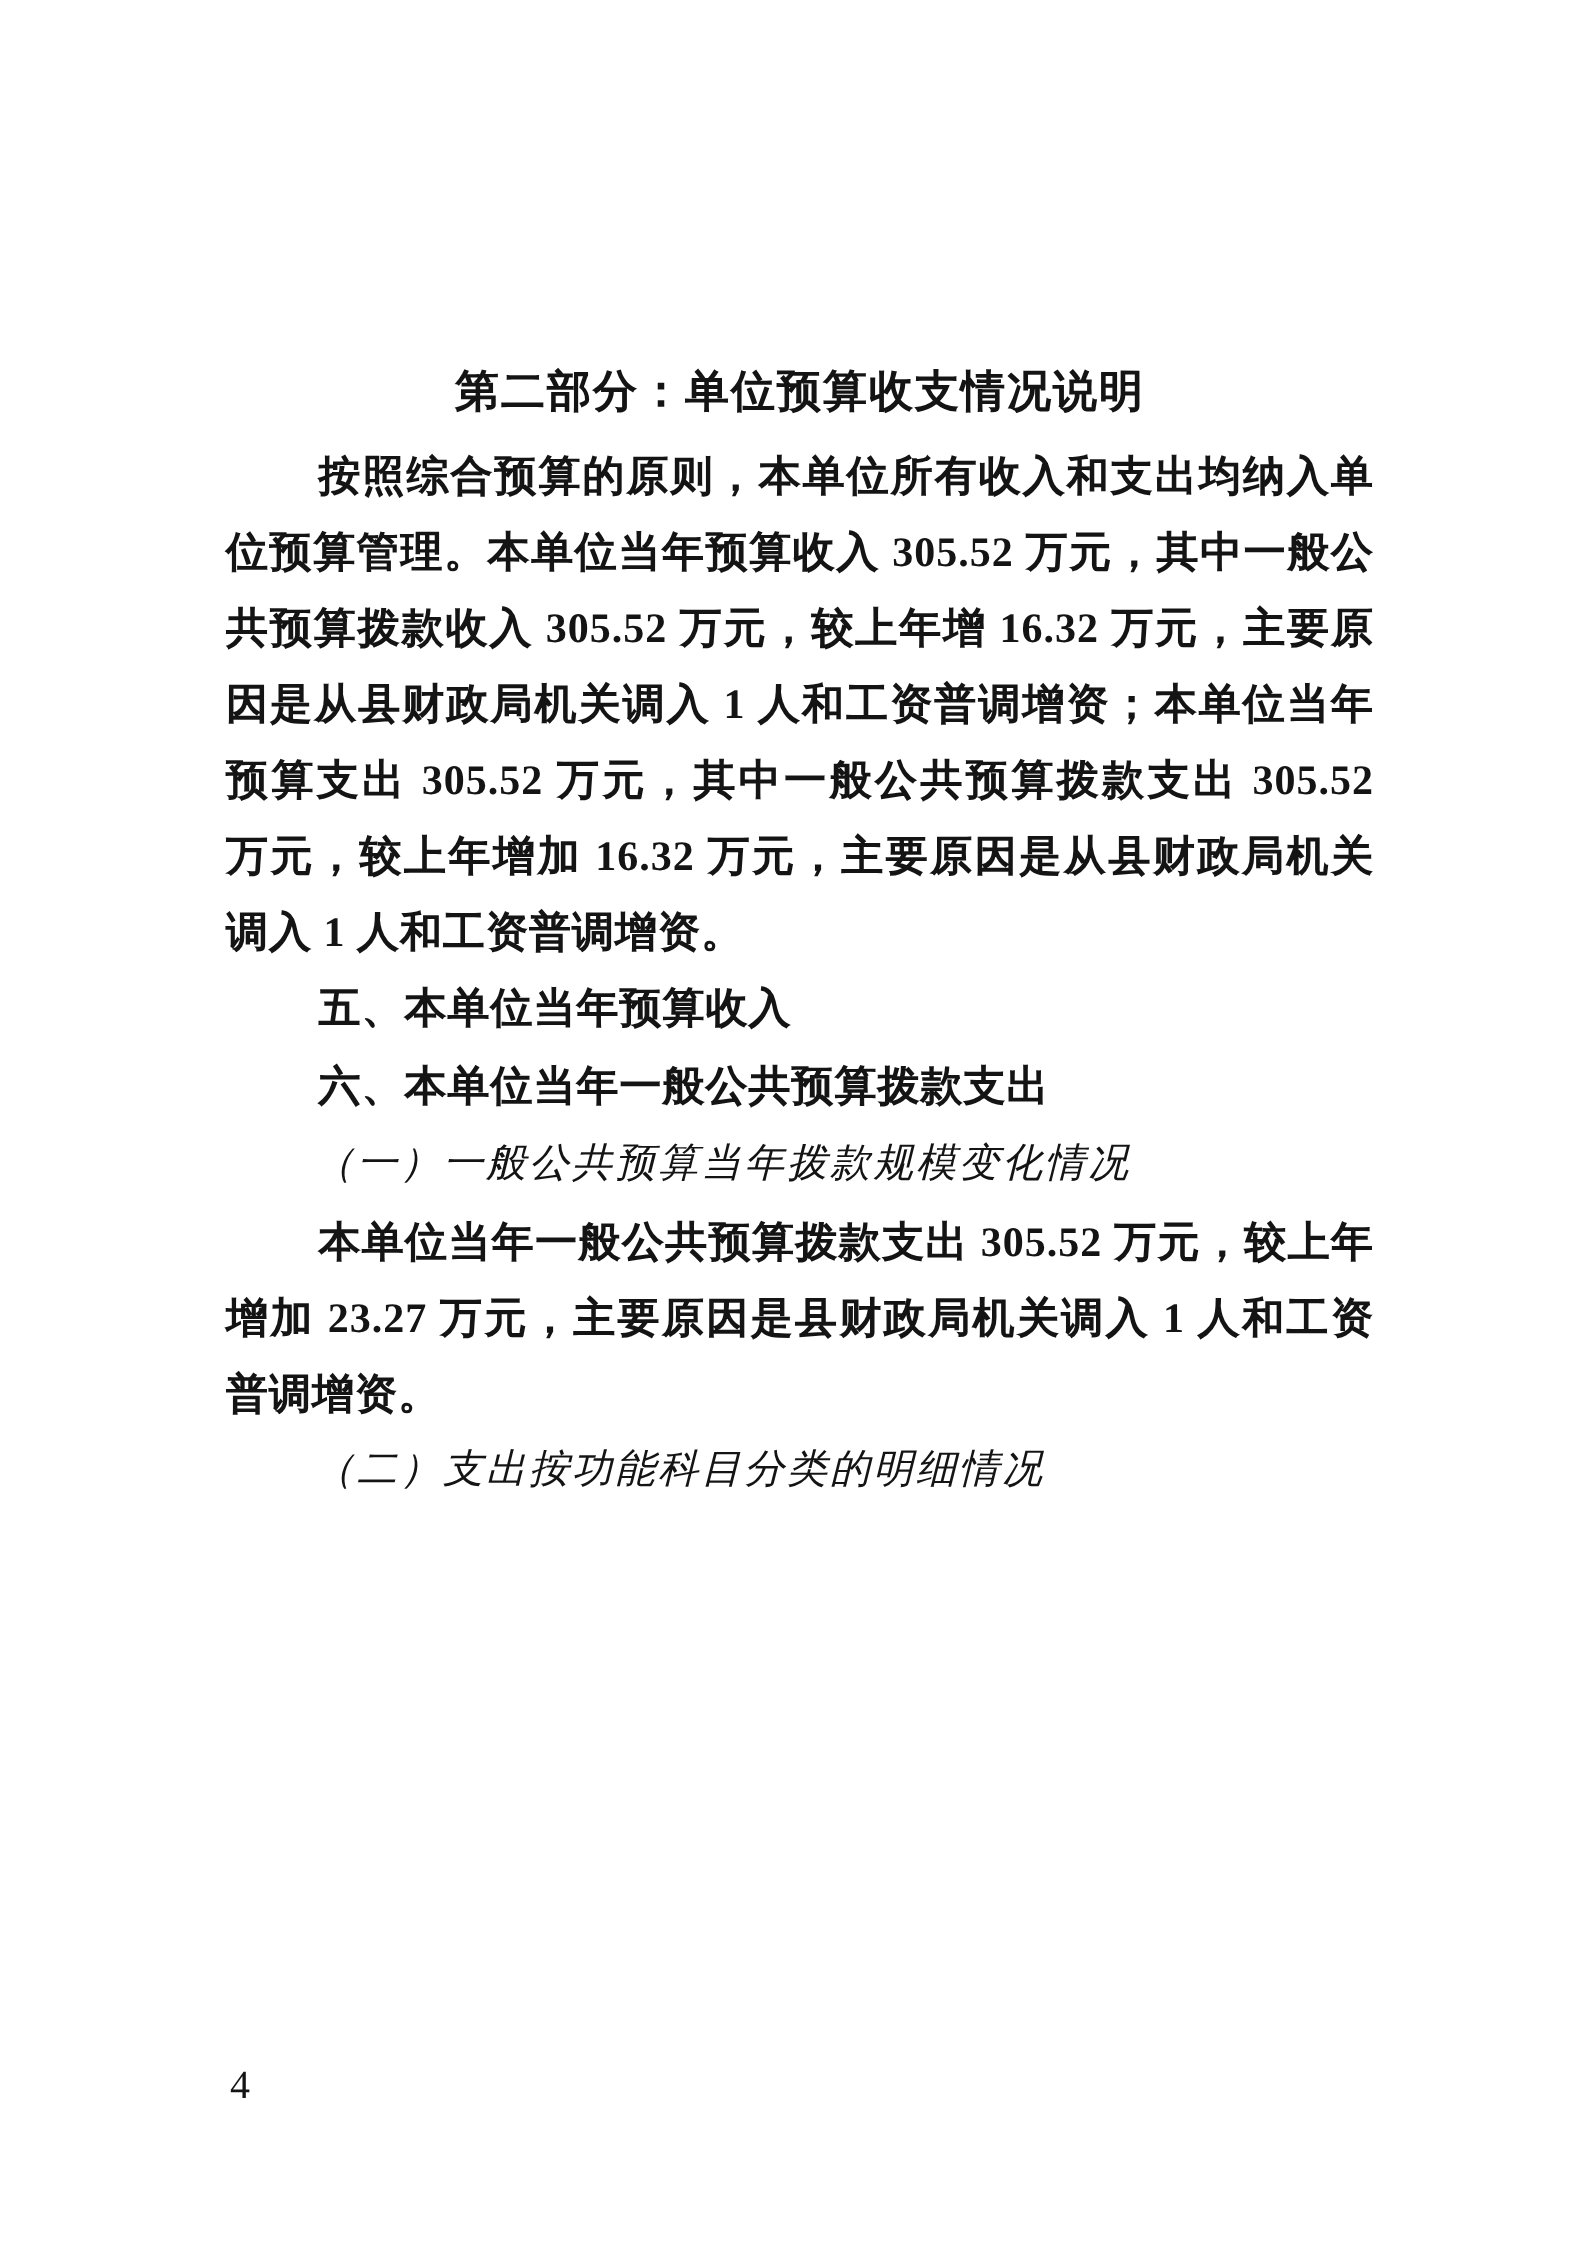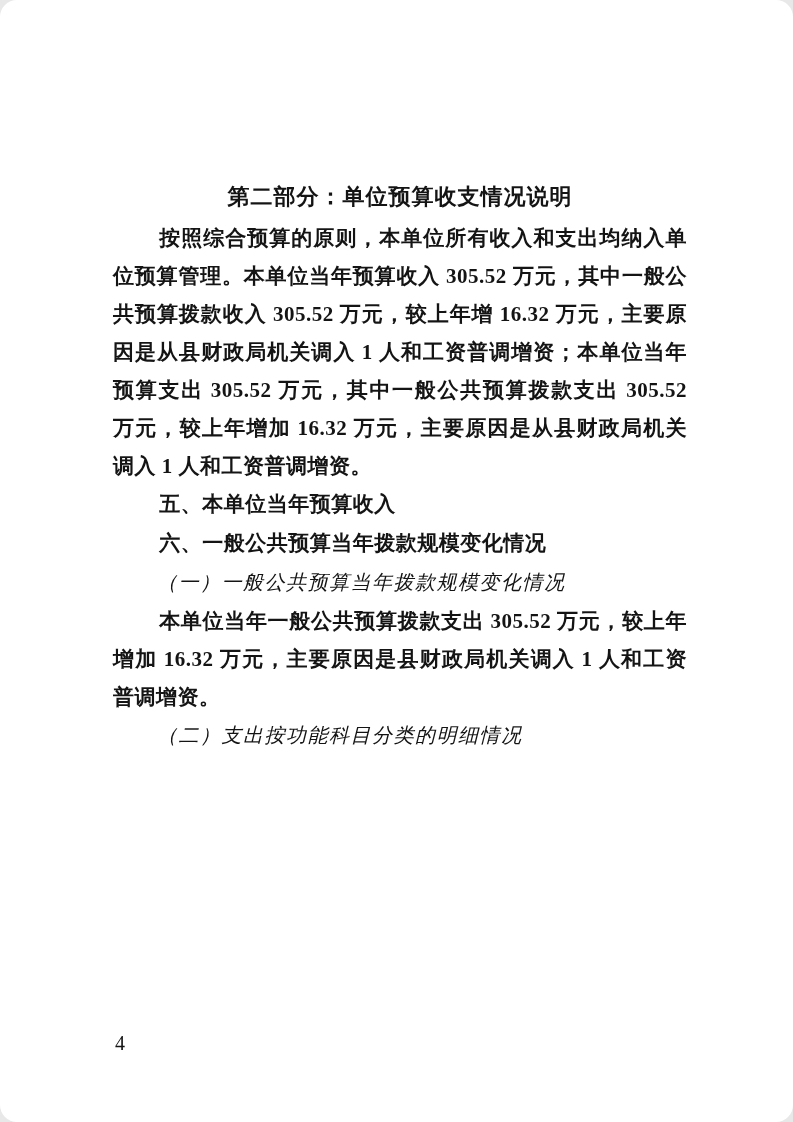--- a/index.html
+++ b/index.html
@@ -9,21 +9,20 @@
   }
   .page {
     position: relative;
     width: 793px;
     height: 1122px;
     background: #ffffff;
     margin: 0 auto;
     overflow: hidden;
     color: #141414;
     font-family: "Liberation Serif", "DejaVu Serif", serif;
-    border-radius: 17px;
   }
   .content {
     position: absolute;
     left: 113px;
     top: 177px;
     width: 574px;
   }
   .doc-title {
     margin: 0 0 2px 0;
     font-family: "DejaVu Sans", "Liberation Sans", sans-serif;
@@ -75,24 +74,24 @@
   <div class="content">
 
     <h1 class="doc-title">第二部分：单位预算收支情况说明</h1>
 
 
     <p class="body-para">按照综合预算的原则，本单位所有收入和支出均纳入单位预算管理。本单位当年预算收入 305.52 万元，其中一般公共预算拨款收入 305.52 万元，较上年增 16.32 万元，主要原因是从县财政局机关调入 1 人和工资普调增资；本单位当年预算支出 305.52 万元，其中一般公共预算拨款支出 305.52 万元，较上年增加 16.32 万元，主要原因是从县财政局机关调入 1 人和工资普调增资。</p>
 
     <h2 class="sec-heading">五、本单位当年预算收入</h2>
 
 
-    <h2 class="sec-heading">六、一般公共预算当年拨款规模变化情况</h2>
+    <h2 class="sec-heading">六、本单位当年一般公共预算拨款支出</h2>
 
     <h3 class="sub-heading">（一）一般公共预算当年拨款规模变化情况</h3>
 
-    <p class="body-para">本单位当年一般公共预算拨款支出 305.52 万元，较上年增加 16.32 万元，主要原因是县财政局机关调入 1 人和工资普调增资。</p>
+    <p class="body-para">本单位当年一般公共预算拨款支出 305.52 万元，较上年增加 23.27 万元，主要原因是县财政局机关调入 1 人和工资普调增资。</p>
 
     <h3 class="sub-heading">（二）支出按功能科目分类的明细情况</h3>
 
   </div>
 
   <div class="page-number">4</div>
 </div>
 
 </body></html>

